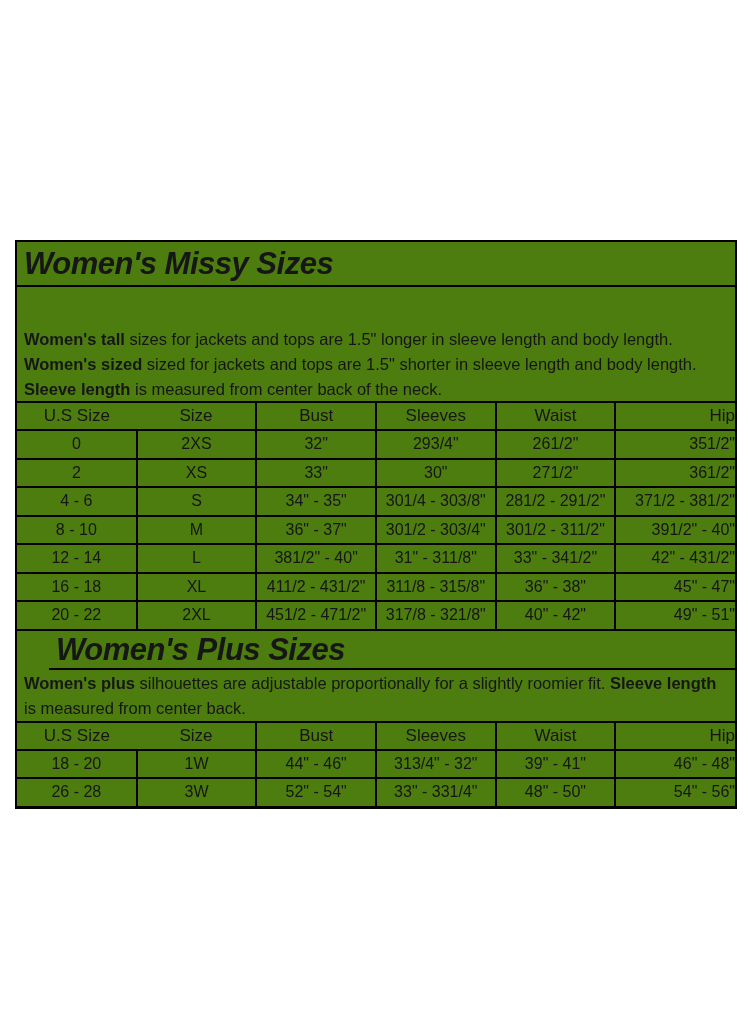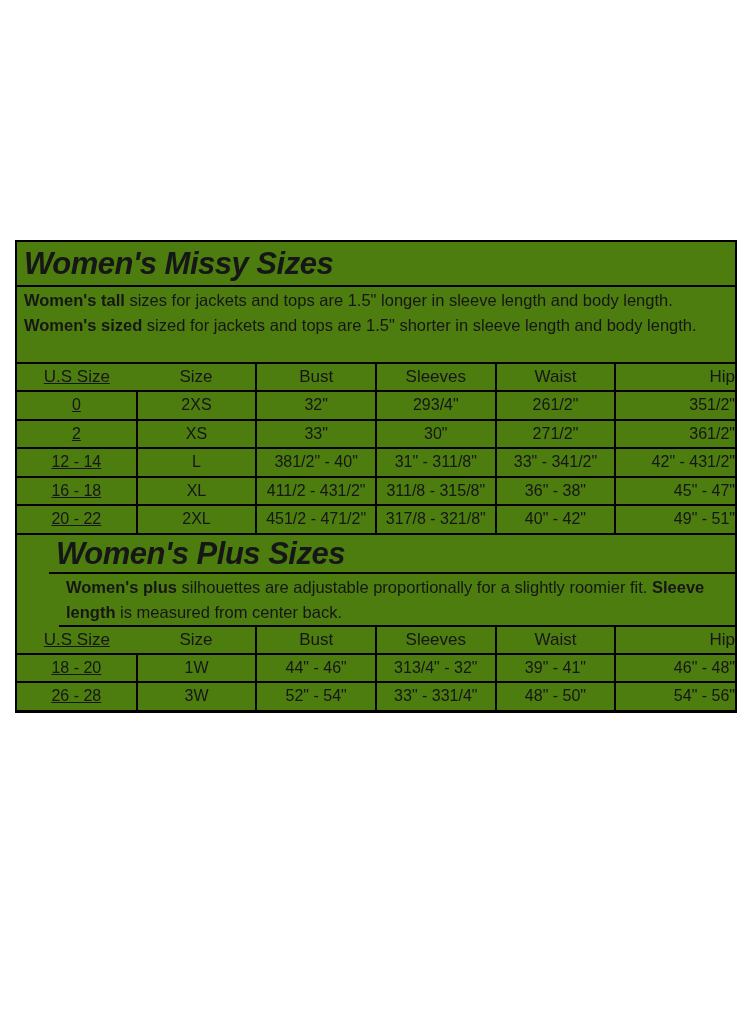--- a/index.html
+++ b/index.html
@@ -25,58 +25,59 @@
     white-space: nowrap; overflow: hidden;
     letter-spacing: -0.5px;
   }
   .title-missy { height: 43px; line-height: 44px; }
   .title-plus  { height: 37px; line-height: 38px; margin-left: 32px; }
   .section-desc {
     font-size: 16.5px; line-height: 25px;
     padding: 1px 7px 0 7px;
     border-bottom: 2px solid #000;
   }
-  .desc-missy { height: 74px; }
-  .desc-plus  { height: 50px; margin-left: 42px; }
+  .desc-missy { height: 74px; margin-top: 39px; }
+  .desc-plus  { height: 50px; }
   .desc-line  { white-space: nowrap; overflow: hidden; }
   .desc-plus .desc-line { white-space: normal; }
   .section-desc b { font-weight: bold; }
   .size-table {
     width: 100%;
     border-collapse: collapse;
     table-layout: fixed;
     text-align: center;
   }
   .size-table th, .size-table td {
     border: 2px solid #000;
     padding: 0;
     white-space: nowrap; overflow: hidden;
     vertical-align: middle;
   }
   .size-table th { font-weight: normal; font-size: 17px; height: 26px; }
   .size-table td { font-size: 16px; height: 26.5px; }
-  .size-table th:first-child, .size-table td:first-child { border-left: none; text-decoration: underline; }
+  .size-table th:first-child, .size-table td:first-child { border-left: none; }
   .size-table th:last-child,  .size-table td:last-child  { border-right: none; text-align: right; }
   .size-table thead th { border-top: none; }
   
   .size-table thead th:first-child { border-right: none; }
   .size-table thead th:nth-child(2) { border-left: none; }
   .size-table.last tbody tr:last-child td { border-bottom: none; }
 </style>
 </head>
 <body>
 
 <div class="page">
   <div class="chart-box">
 
     <div class="section-title title-missy">Women's Missy Sizes</div>
 
     <div class="section-desc desc-missy">
         <div class="desc-line"><b>Women's tall</b><span> sizes for jackets and tops are 1.5" longer in sleeve length and body length.</span></div>
         <div class="desc-line"><b>Women's sized</b><span> sized for jackets and tops are 1.5" shorter in sleeve length and body length.</span></div>
+        <div class="desc-line"><b>Sleeve length</b><span> is measured from center back of the neck.</span></div>
       </div>
 
     <table class="size-table">
         <thead>
           <tr>
             <th>U.S Size</th>
             <th>Size</th>
             <th>Bust</th>
             <th>Sleeves</th>
             <th>Waist</th>
@@ -92,20 +93,36 @@
             <td>261/2"</td>
             <td>351/2"</td>
           </tr>
           <tr>
             <td>2</td>
             <td>XS</td>
             <td>33"</td>
             <td>30"</td>
             <td>271/2"</td>
             <td>361/2"</td>
+          </tr>
+          <tr>
+            <td>4 - 6</td>
+            <td>S</td>
+            <td>34" - 35"</td>
+            <td>301/4 - 303/8"</td>
+            <td>281/2 - 291/2"</td>
+            <td>371/2 - 381/2"</td>
+          </tr>
+          <tr>
+            <td>8 - 10</td>
+            <td>M</td>
+            <td>36" - 37"</td>
+            <td>301/2 - 303/4"</td>
+            <td>301/2 - 311/2"</td>
+            <td>391/2" - 40"</td>
           </tr>
           <tr>
             <td>12 - 14</td>
             <td>L</td>
             <td>381/2" - 40"</td>
             <td>31" - 311/8"</td>
             <td>33" - 341/2"</td>
             <td>42" - 431/2"</td>
           </tr>
           <tr>

